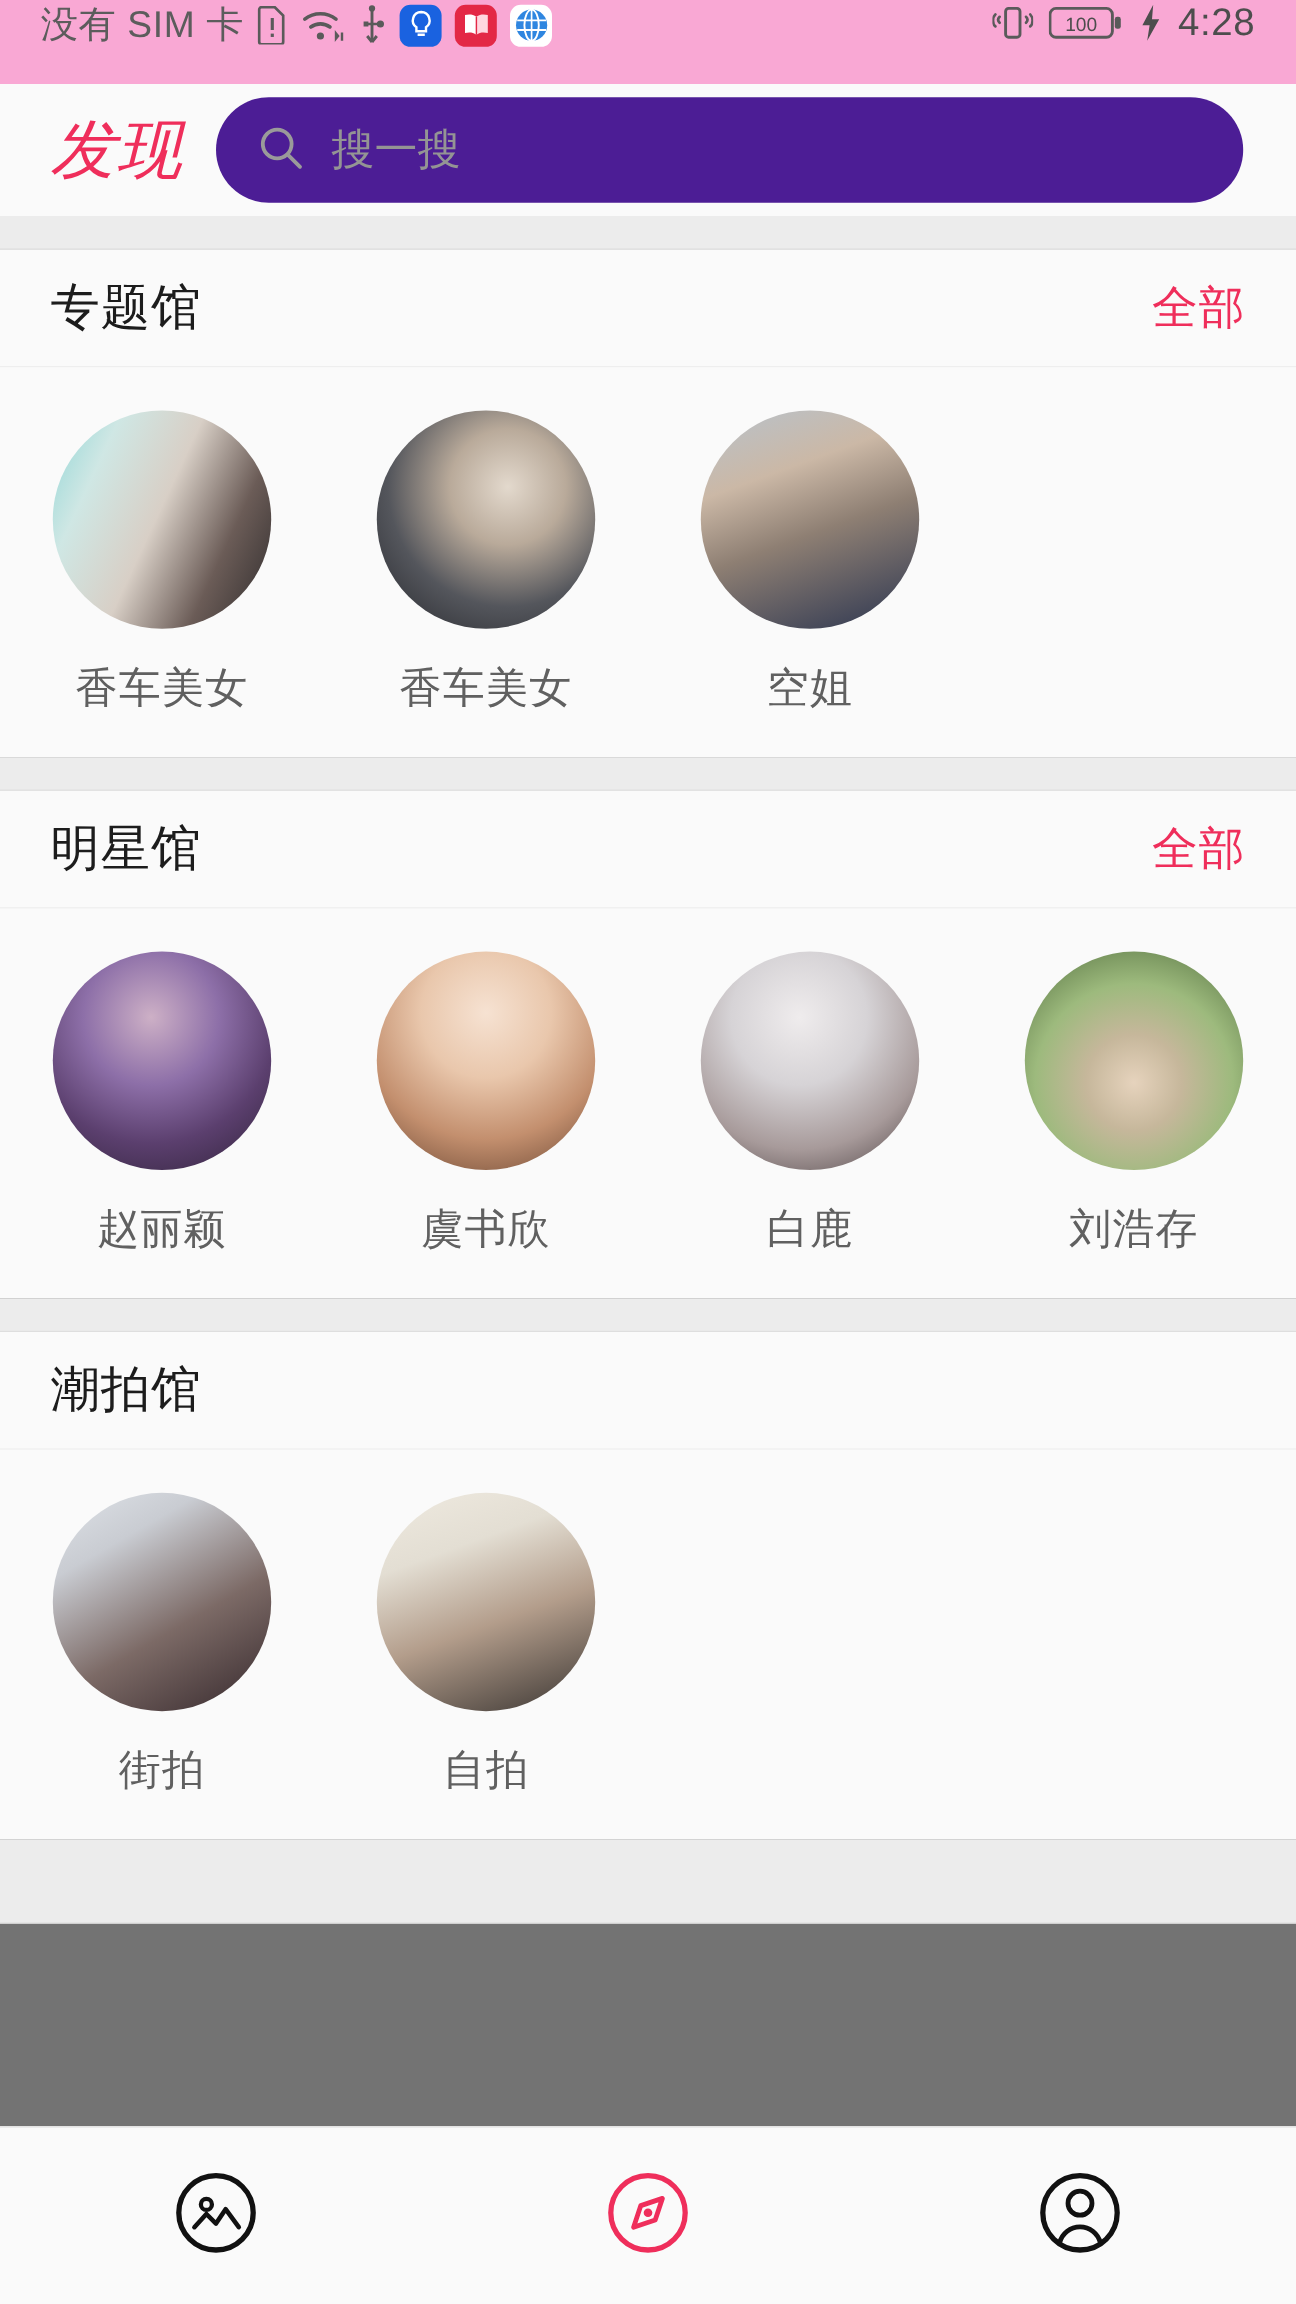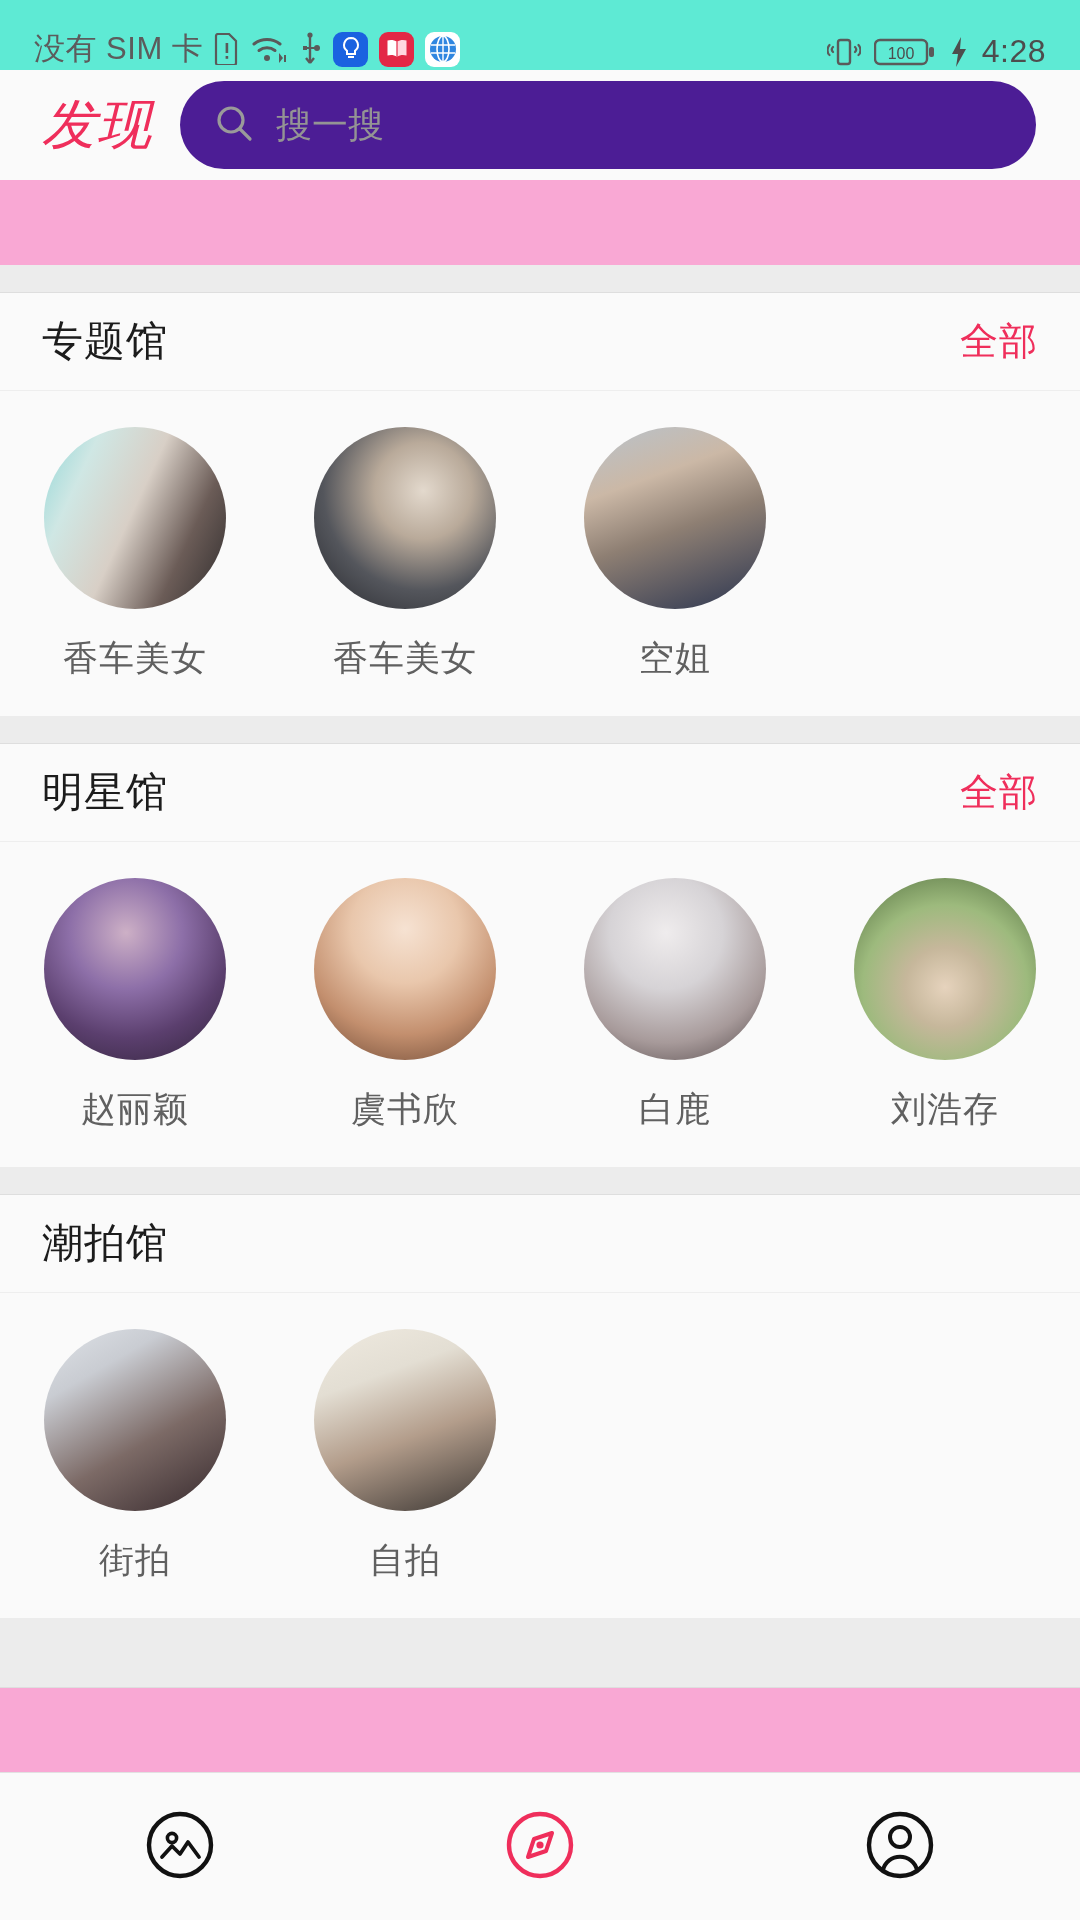--- a/index.html
+++ b/index.html
@@ -5,22 +5,22 @@
   * { margin:0; padding:0; box-sizing:border-box; }
   html,body{
     width:1080px; height:1920px;
     font-family:"Liberation Sans","DejaVu Sans",sans-serif;
     background:#f9f9f9; overflow:hidden;
   }
   #app{ width:1080px; height:1920px; position:relative; background:#fafafa; display:flex; flex-direction:column; }
 
   
   .statusbar{
-    height:70px; flex:0 0 70px; background:#5eead4;
-    display:flex; align-items:flex-end; padding:0 34px;
+    height:70px; flex:0 0 70px; background:#f9a8d4;
+    display:flex; align-items:flex-start; padding:0 34px;
     color:#5a5a5a;
   }
   .sb-left{ display:flex; align-items:center; gap:11px; }
   .sb-right{ margin-left:auto; display:flex; align-items:center; gap:13px; }
   .sb-text{ font-size:31px; letter-spacing:.5px; color:#5c5c5c; white-space:nowrap; }
   .sb-icon{ display:flex; align-items:center; }
   .sb-time{ font-size:32px; color:#4d4d4d; letter-spacing:.5px; }
   .appicon{ width:35px; height:35px; border-radius:9px; display:flex; align-items:center; justify-content:center; }
   .appicon.blue{ background:#1a62e0; }
   .appicon.red{ background:#e32846; }
@@ -36,21 +36,21 @@
     font-style:italic; letter-spacing:1px; flex:0 0 auto;
     font-family:"DejaVu Sans","Liberation Sans",sans-serif;
   }
   .searchbar{
     flex:1 1 auto; height:88px; background:#4c1d95; border-radius:44px;
     display:flex; align-items:center; padding:0 34px; gap:22px;
   }
   .search-ph{ font-size:36px; color:#949494; }
 
   
-  .content{ flex:1 1 auto; overflow:hidden; background:#f9a8d4; display:flex; flex-direction:column;justify-content:center; }
+  .content{ flex:1 1 auto; overflow:hidden; background:#737373; display:flex; flex-direction:column; }
   .gap{ flex:0 0 28px; background:#ececec; border-bottom:1px solid #dedede; }
   .gap.tall{ flex:0 0 70px; }
 
   .section{ background:#fafafa; }
   .sec-head{
     height:98px; display:flex; align-items:center;
     padding:0 42px; border-bottom:1px solid #eeeeee;
   }
   .sec-title{ font-size:41px; color:#1c1c1c; font-weight:500; letter-spacing:1px; }
   .sec-all{ margin-left:auto; font-size:38px; color:#ef2e5b; letter-spacing:1px; }

